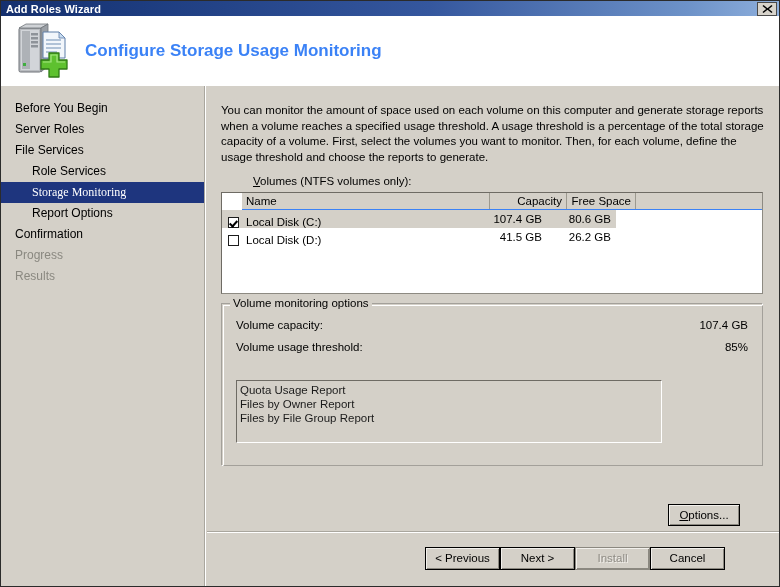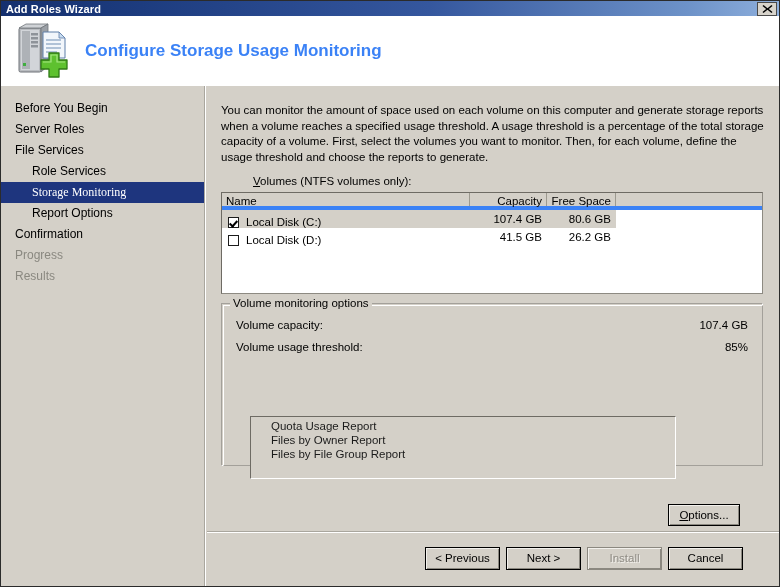--- a/index.html
+++ b/index.html
@@ -159,22 +159,23 @@
     border: 1px solid #8d8a82;
     border-top-color: #6e6b64;
     border-left-color: #6e6b64;
     box-sizing: border-box;
     overflow: hidden;
   }
   #table-head {
     display: flex;
     height: 17px;
     background: #d4d0c8;
-    border-bottom: 4px solid #3b82f6;
-    box-sizing: border-box;
+    border-bottom: 1px solid #3b82f6;
+    box-sizing: border-box;
+    margin-left: 20px;
   }
   .th {
     font-size: 11.5px;
     line-height: 16px;
     color: #000000;
     border-right: 1px solid #9c998f;
     box-sizing: border-box;
     padding: 0 4px;
     background: #d4d0c8;
     cursor: pointer;
@@ -281,32 +282,31 @@
   #row-threshold { top: 37px; }
   #reports-label {
     position: absolute;
     left: 14px;
     top: 59px;
     font-size: 11.5px;
     color: #000000;
   }
   #reports-list {
     position: absolute;
-    left: 28px;
+    left: 14px;
     top: 76px;
     width: 426px;
     height: 63px;
     background: #d4d0c8;
     border: 1px solid #ffffff;
     border-top-color: #6e6b64;
     border-left-color: #6e6b64;
     box-sizing: border-box;
-    padding: 2px 0 0 20px;
+    padding: 2px 0 0 3px;
     overflow: hidden;
-    margin-top: 36px;
   }
   .report-item {
     font-size: 11.5px;
     line-height: 14px;
     color: #1b1b1b;
     white-space: nowrap;
   }
   #options-button {
     position: absolute;
     left: 446px;
@@ -324,21 +324,20 @@
     height: 2px;
     border-top: 1px solid #a9a69e;
     border-bottom: 1px solid #ffffff;
     box-sizing: border-box;
   }
   #footer-buttons {
     position: absolute;
     left: 424px;
     top: 546px;
     display: flex;
-    gap: 6px;
     border-radius: 11px;
   }
 
   
   .btn {
     background: #d4d0c8;
     border: 1px solid #000000;
     box-shadow: inset 1px 1px 0 #f2f0ec, inset -1px -1px 0 #8b8880;
     font-family: "Liberation Sans", sans-serif;
     font-size: 11.5px;

